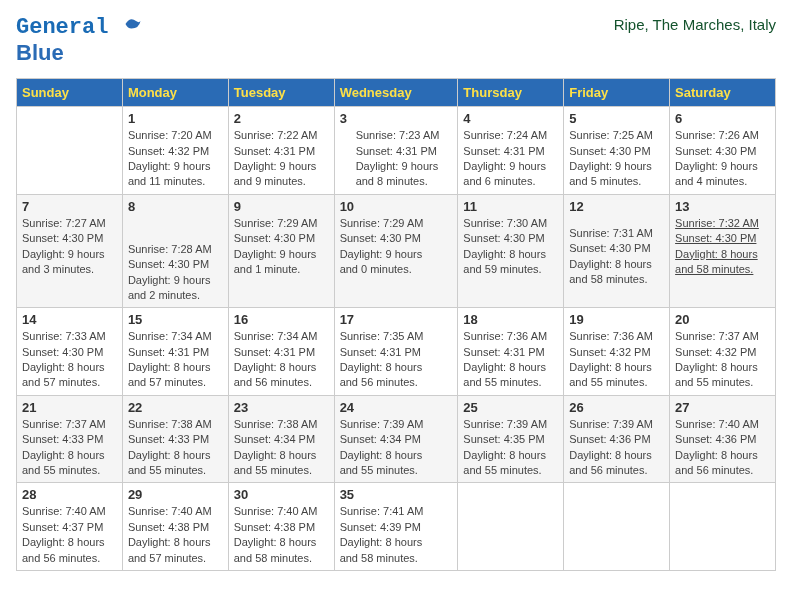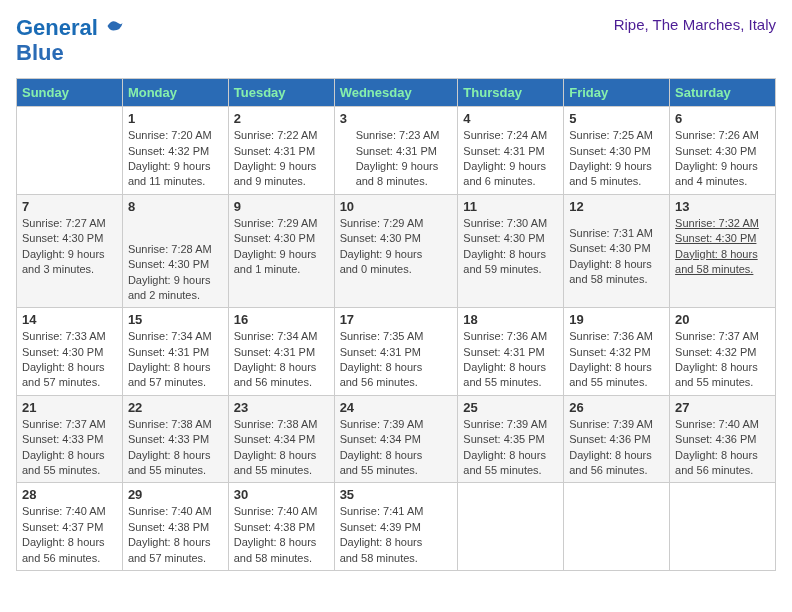--- a/index.html
+++ b/index.html
@@ -38,30 +38,30 @@
     .title-block {
       text-align: right;
     }
     .month-title {
       font-size: 36px;
       font-weight: bold;
       color: #333;
     }
     .location-title {
       font-size: 15px;
-      color: #4c1d95;
+      color: #14532d;
     }
     table {
       width: 100%;
       border-collapse: collapse;
       font-size: 11px;
     }
     thead tr th {
       background-color: #2a6bb5;
-      color: #86efac;
+      color: #fde047;
       text-align: left;
       padding: 6px 5px;
       font-size: 13px;
       font-weight: bold;
       border: 1px solid #ccc;
     }
     tbody tr td {
       border: 1px solid #ccc;
       vertical-align: top;
       padding: 4px 5px;
@@ -86,21 +86,21 @@
       line-height: 1.4;
       color: #444;
     }
   </style>
 </head>
 <body>
 
 <div class="header-area">
   <div class="logo">
     <div>
-      <div style="display:flex;align-items:flex-start;">
+      <div style="display:flex;align-items:flex-start;font-family:Liberation Mono, monospace;">
         <span class="logo-text">
           <span>General</span>
           <svg class="logo-icon" viewBox="0 0 24 24" fill="#2a6bb5" xmlns="http://www.w3.org/2000/svg">
             <path d="M2 12 Q8 2 16 8 Q20 11 22 8 Q20 18 10 18 Q5 18 2 12Z"></path>
           </svg>
         </span>
       </div>
       <div style="font-size:22px;font-weight:bold;color:#2a6bb5;">Blue</div>
     </div>
   </div>

